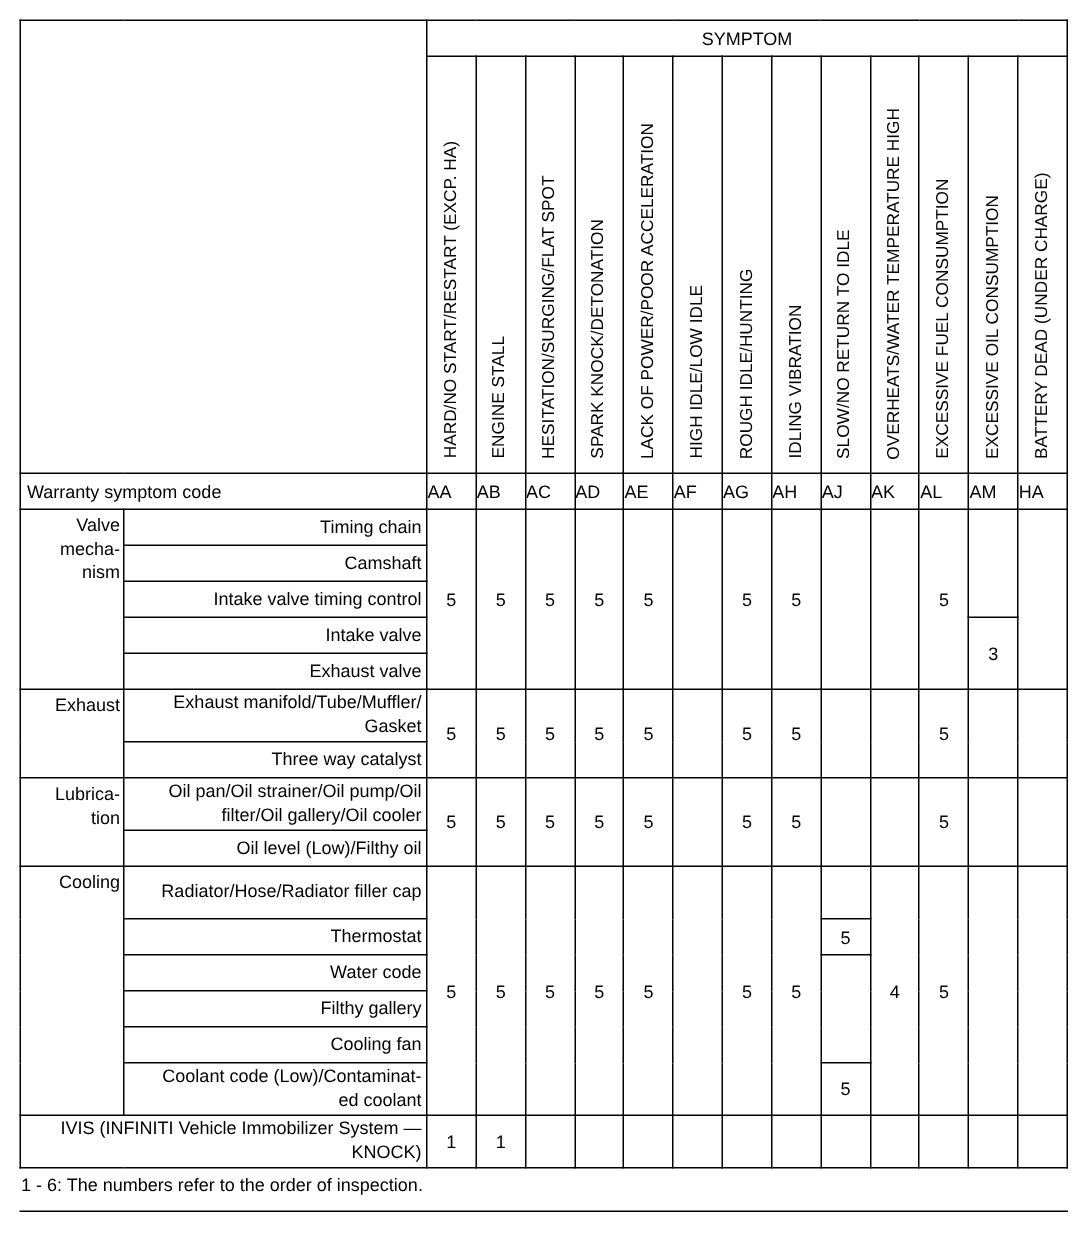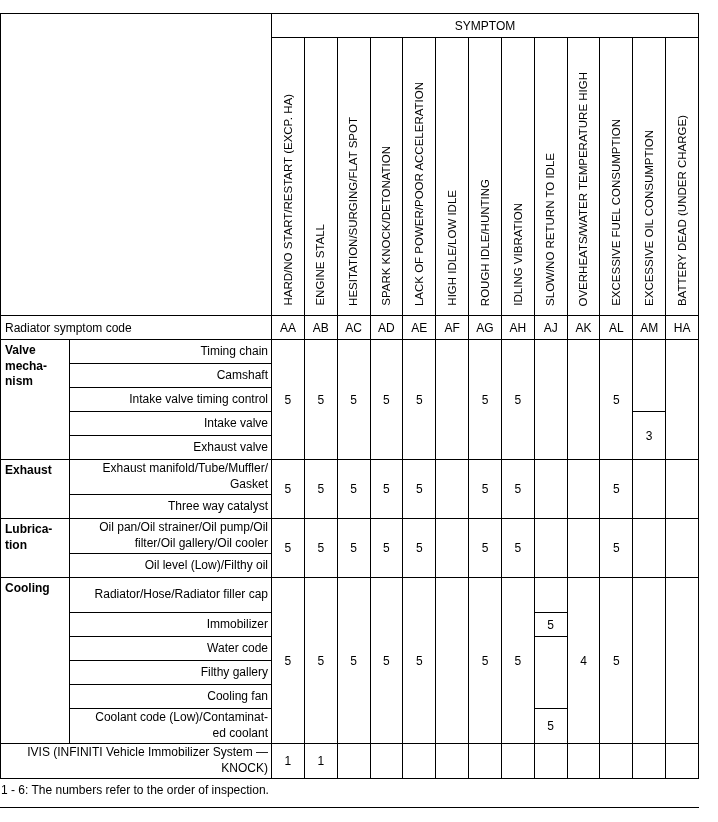--- a/index.html
+++ b/index.html
@@ -2,21 +2,21 @@
 <html><head>
 <meta charset="utf-8">
 <style>
   * { box-sizing: border-box; }
   html, body { margin: 0; padding: 0; background: #fff; }
   body {
     width: 718px; height: 822px;
     font-family: "Liberation Sans", "DejaVu Sans", sans-serif;
     color: #000;
   }
-  .page { padding: 13px 6px 0 0; }
+  .page { padding: 13px 6px 0 13px; }
 
   table.symptom-table {
     border-collapse: collapse;
     table-layout: fixed;
     width: 699px;
   }
   col.col-group { width: 69px; }
   col.col-item  { width: 202px; }
 
   td, th {
@@ -38,39 +38,38 @@
   }
   .vtext {
     display: inline-block;
     writing-mode: vertical-rl;
     transform: rotate(180deg);
     font-size: 11.5px;
     line-height: 1.1;
     white-space: nowrap;
   }
 
-  .codes-row td { height: 22px; text-align: center; }
+  .codes-row td { height: 22px; }
   td.rowlabel { text-align: left; padding-left: 4px; }
 
   tbody tr { height: 24px; }
   tr.tall  { height: 35px; }
 
   .item {
     text-align: right;
     padding: 1px 3px 1px 4px;
     line-height: 1.3;
     white-space: pre-line;
   }
   .group {
     vertical-align: top;
-    text-align: left;
+    text-align: right;
     padding: 3px 2px 0 4px;
     line-height: 1.3;
     white-space: pre-line;
-    font-weight: bold;
   }
   .val { text-align: center; }
 
   .note {
     width: 699px;
     font-size: 12px;
     padding: 4px 0 10px 1px;
     border-bottom: 1px solid #000;
   }
 </style>
@@ -101,21 +100,21 @@
         <th class="vcell"><div class="vtext">ROUGH IDLE/HUNTING</div></th>
         <th class="vcell"><div class="vtext">IDLING VIBRATION</div></th>
         <th class="vcell"><div class="vtext">SLOW/NO RETURN TO IDLE</div></th>
         <th class="vcell"><div class="vtext">OVERHEATS/WATER TEMPERATURE HIGH</div></th>
         <th class="vcell"><div class="vtext">EXCESSIVE FUEL CONSUMPTION</div></th>
         <th class="vcell"><div class="vtext">EXCESSIVE OIL CONSUMPTION</div></th>
         <th class="vcell"><div class="vtext">BATTERY DEAD (UNDER CHARGE)</div></th>
       </tr>
 
       <tr class="codes-row">
-        <td class="rowlabel" colspan="2">Radiator symptom code</td>
+        <td class="rowlabel" colspan="2">Warranty symptom code</td>
         <td>AA</td>
         <td>AB</td>
         <td>AC</td>
         <td>AD</td>
         <td>AE</td>
         <td>AF</td>
         <td>AG</td>
         <td>AH</td>
         <td>AJ</td>
         <td>AK</td>
@@ -213,21 +212,21 @@
         <td class="val" rowspan="6"></td>
         <td class="val" rowspan="6">5</td>
         <td class="val" rowspan="6">5</td>
         <td class="val"></td>
         <td class="val" rowspan="6">4</td>
         <td class="val" rowspan="6">5</td>
         <td class="val" rowspan="6"></td>
         <td class="val" rowspan="6"></td>
       </tr>
       <tr>
-        <td class="item">Immobilizer</td>
+        <td class="item">Thermostat</td>
         <td class="val">5</td>
       </tr>
       <tr>
         <td class="item">Water code</td>
         <td class="val" rowspan="3"></td>
       </tr>
       <tr>
         <td class="item">Filthy gallery</td>
       </tr>
       <tr>

